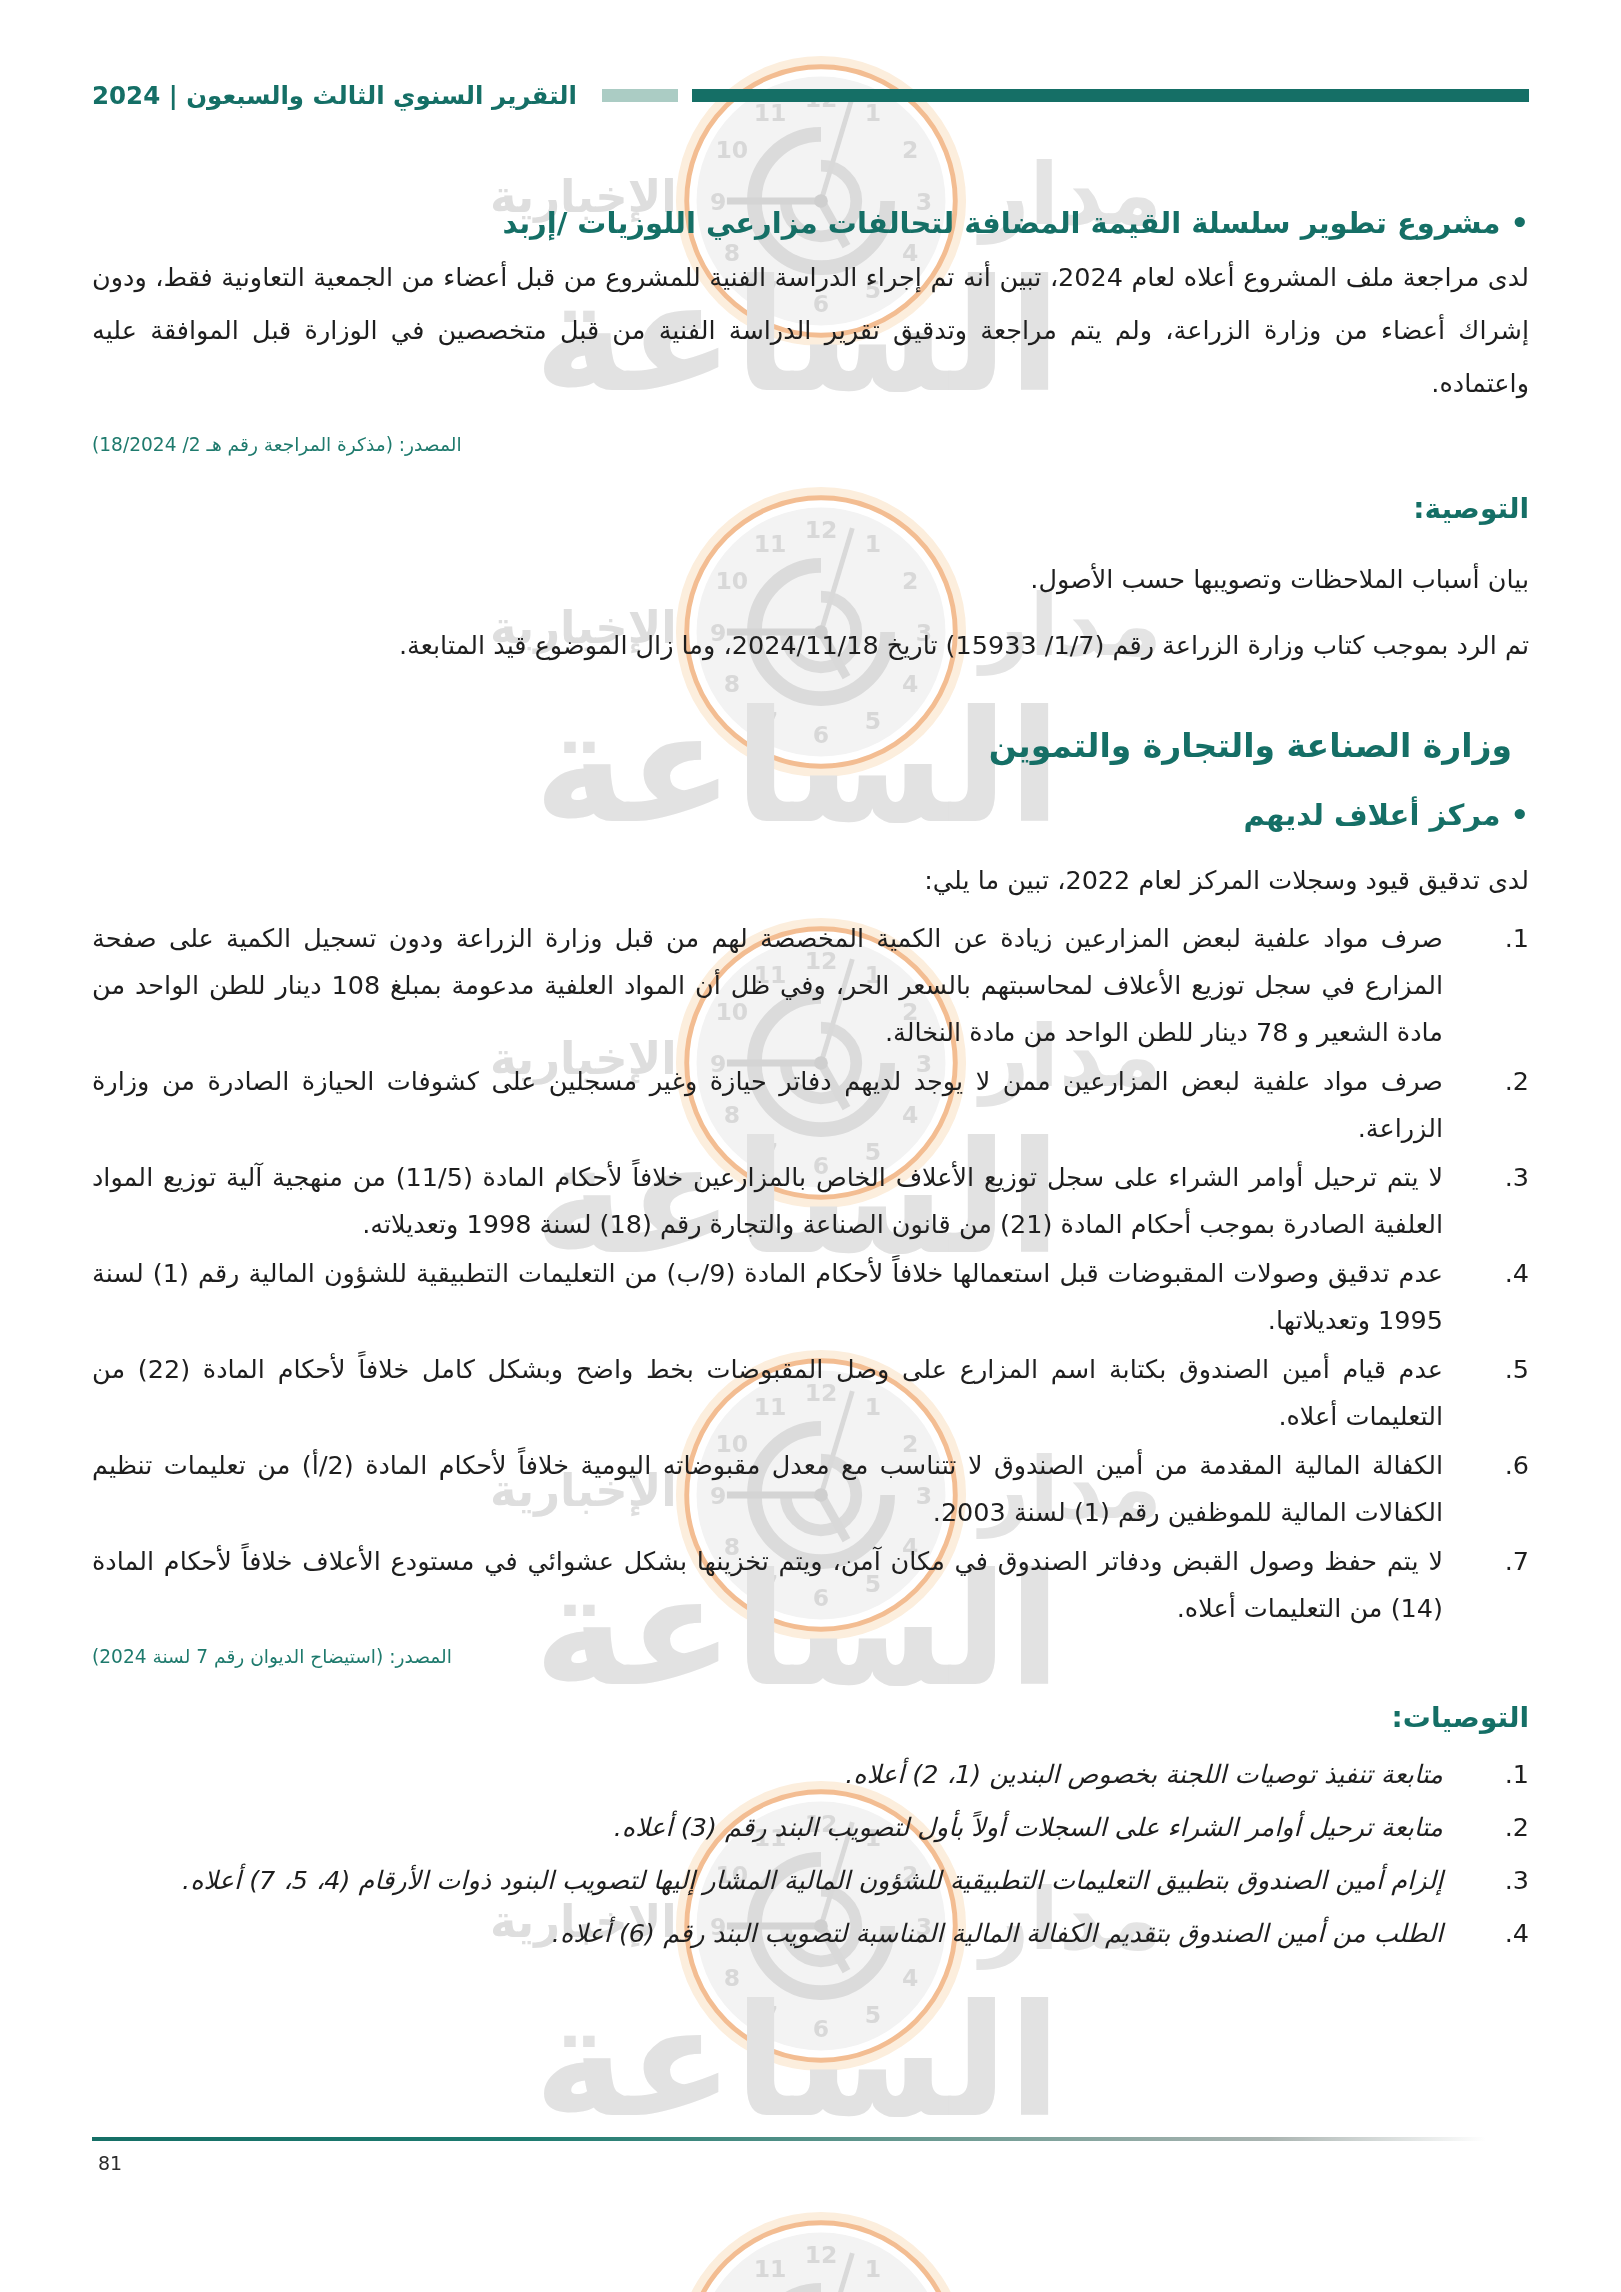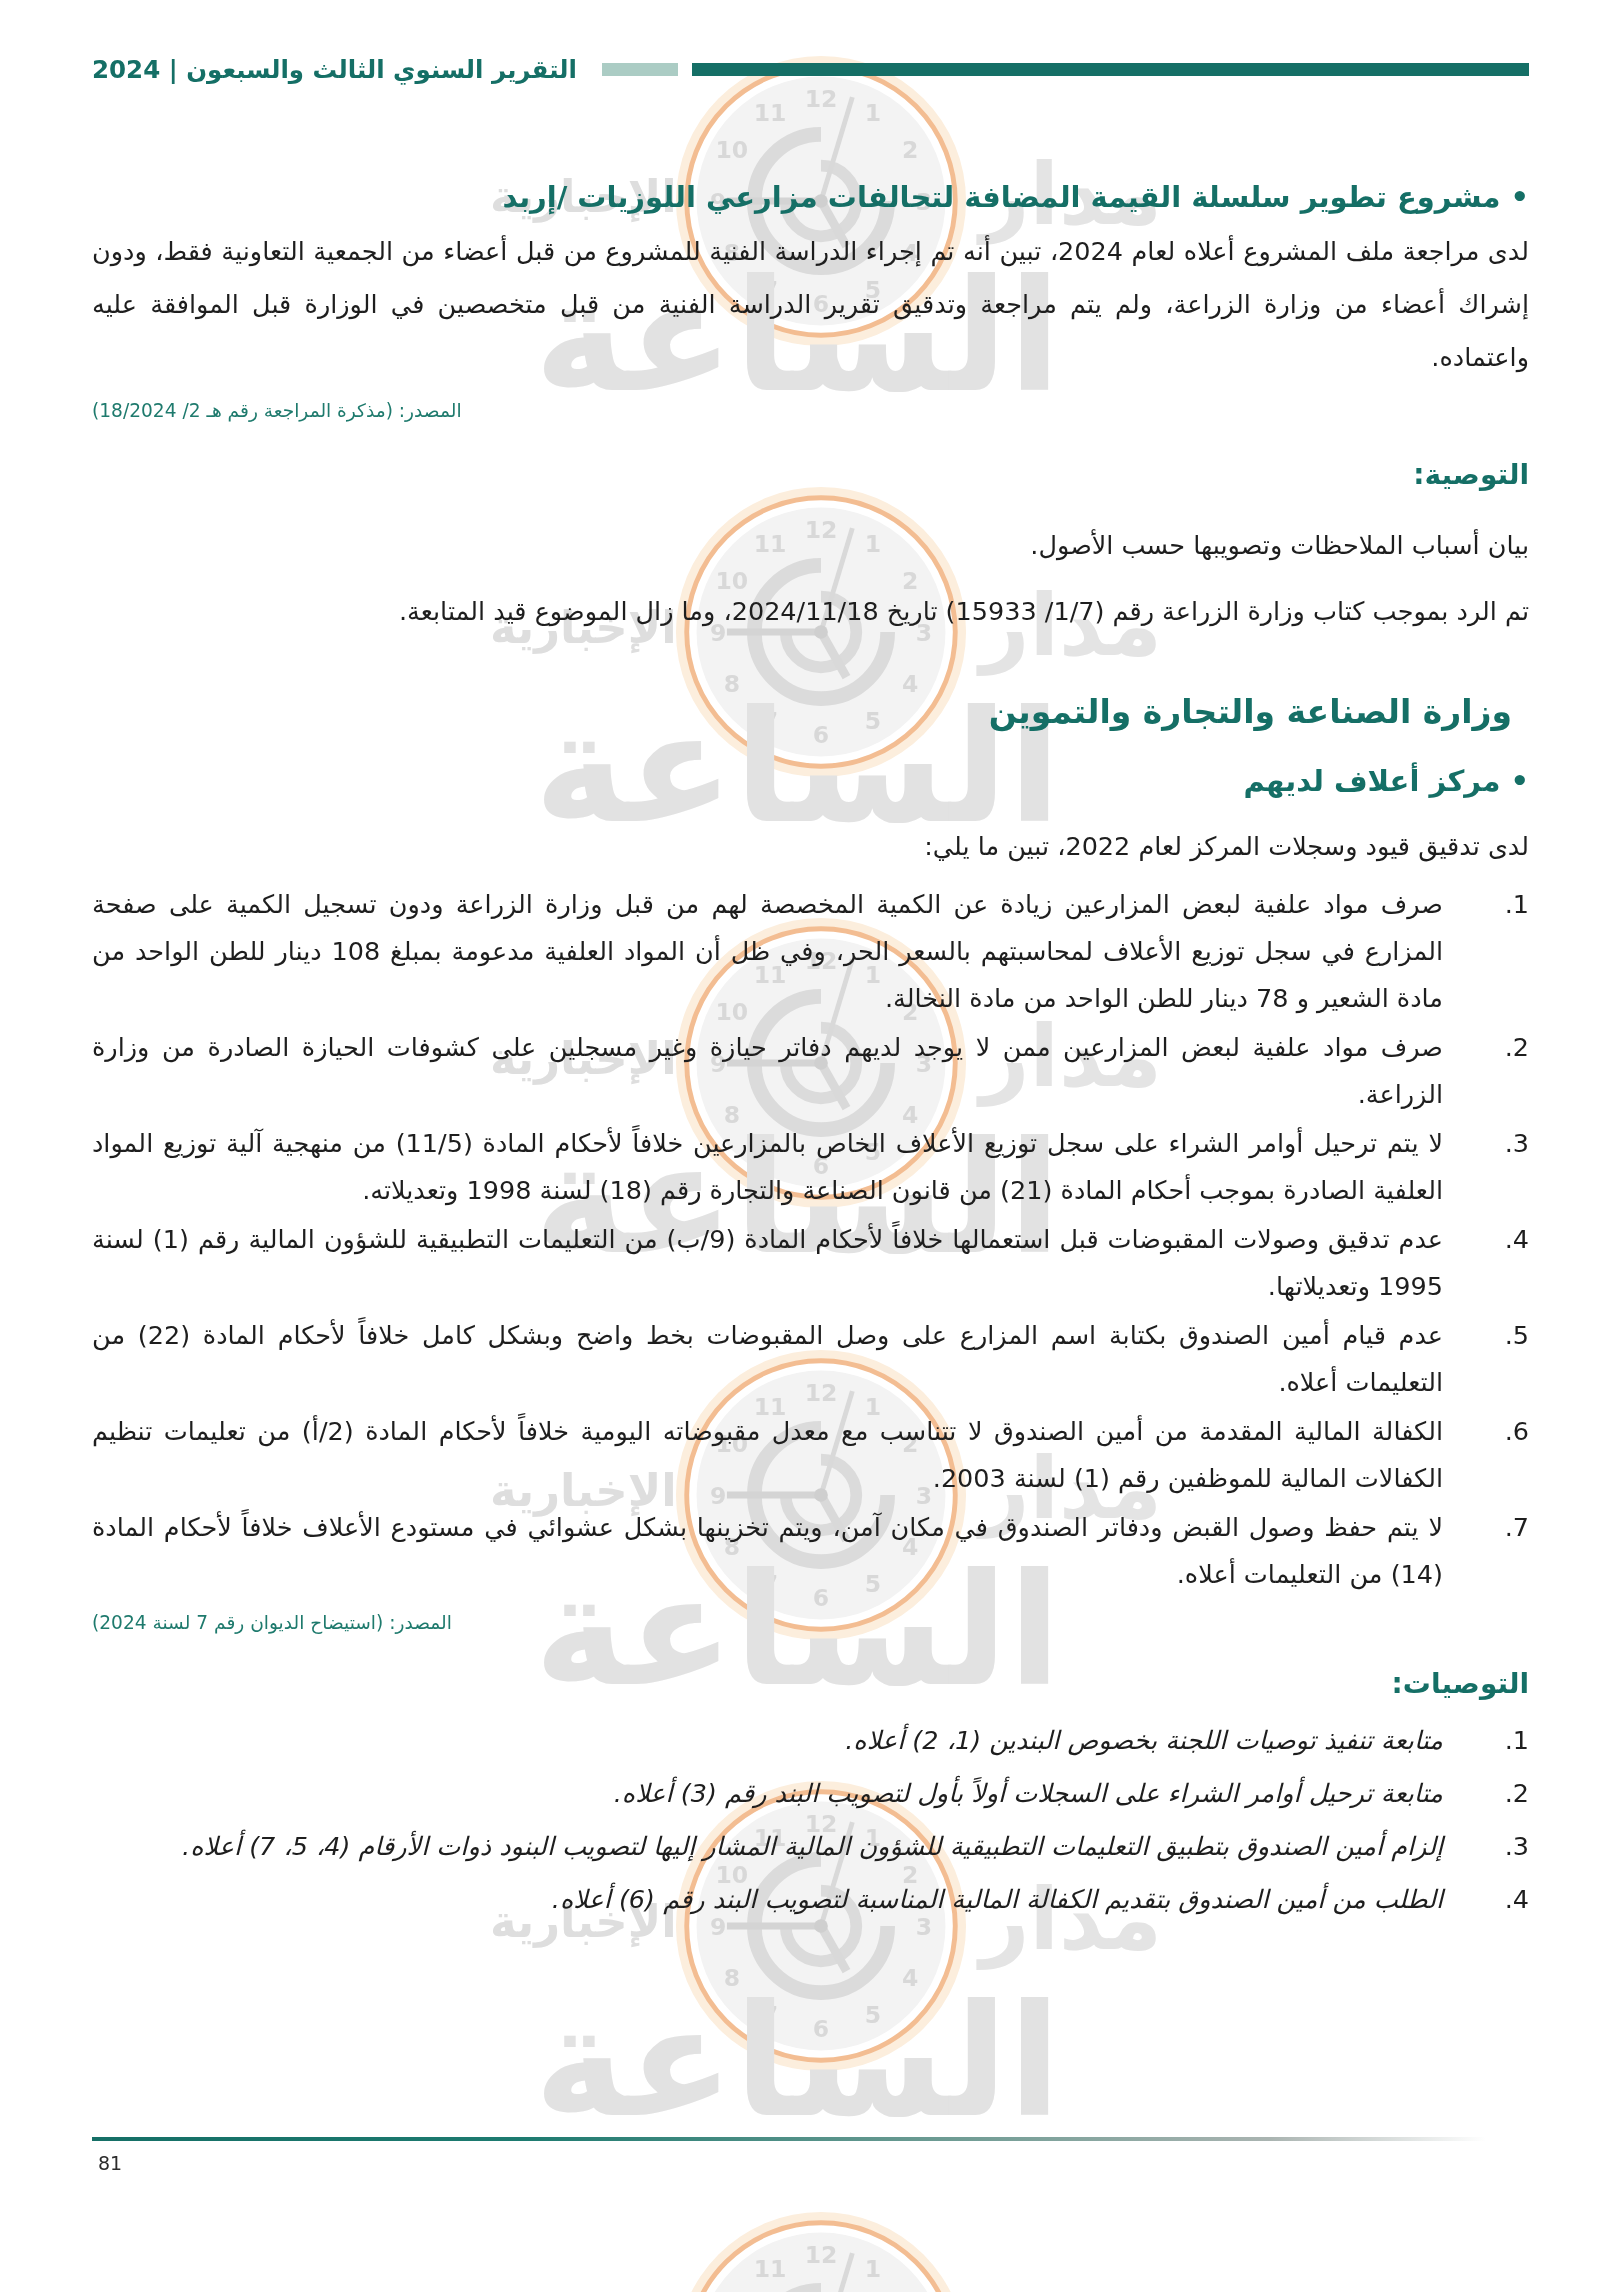--- a/index.html
+++ b/index.html
@@ -42,21 +42,21 @@
   }
   
   .content {
     position: relative; z-index: 1;
     padding: 0 92px;
     color: #1e1e1e;
   }
   .header-row {
     direction: ltr;
     display: flex; align-items: center;
-    padding-top: 55px;
+    padding-top: 81px;
     justify-content: flex-end;
   }
   .h-title {
     color: #156f66; font-weight: bold; font-size: 24.5px;
     white-space: nowrap; direction: rtl;
   }
   .bar-light {
     width: 76px; height: 12.7px; background: #abccc4;
     margin-left: 25.5px; margin-right: 13.7px; flex: none;
   }
@@ -78,21 +78,21 @@
   .para {
     font-size: 25.5px; line-height: 53px;
     text-align: justify; text-align-last: right;
     margin: 0;
   }
   .source {
     font-size: 18.6px; color: #1e7a6d;
     text-align: left; margin: 0; line-height: 25.5px;
   }
   .mt-p1   { margin-top: 7.8px; }
-  .mt-src1 { margin-top: 14px; }
+  .mt-src1 { margin-top: 22px; }
   .mt-h2a  { margin-top: 33px; }
   .mt-p2   { margin-top: 25.5px; }
   .mt-h2b  { margin-top: 33px; }
   .mt-p3   { margin-top: 13.7px; }
   .mt-h1b  { margin-top: 27.4px; }
   .mt-p4   { margin-top: 19.6px; }
   .mt-src2 { margin-top: 11.8px; }
   .mt-h2c  { margin-top: 29px; }
 
   .num-list { list-style: none; margin: 0; padding: 0; }

